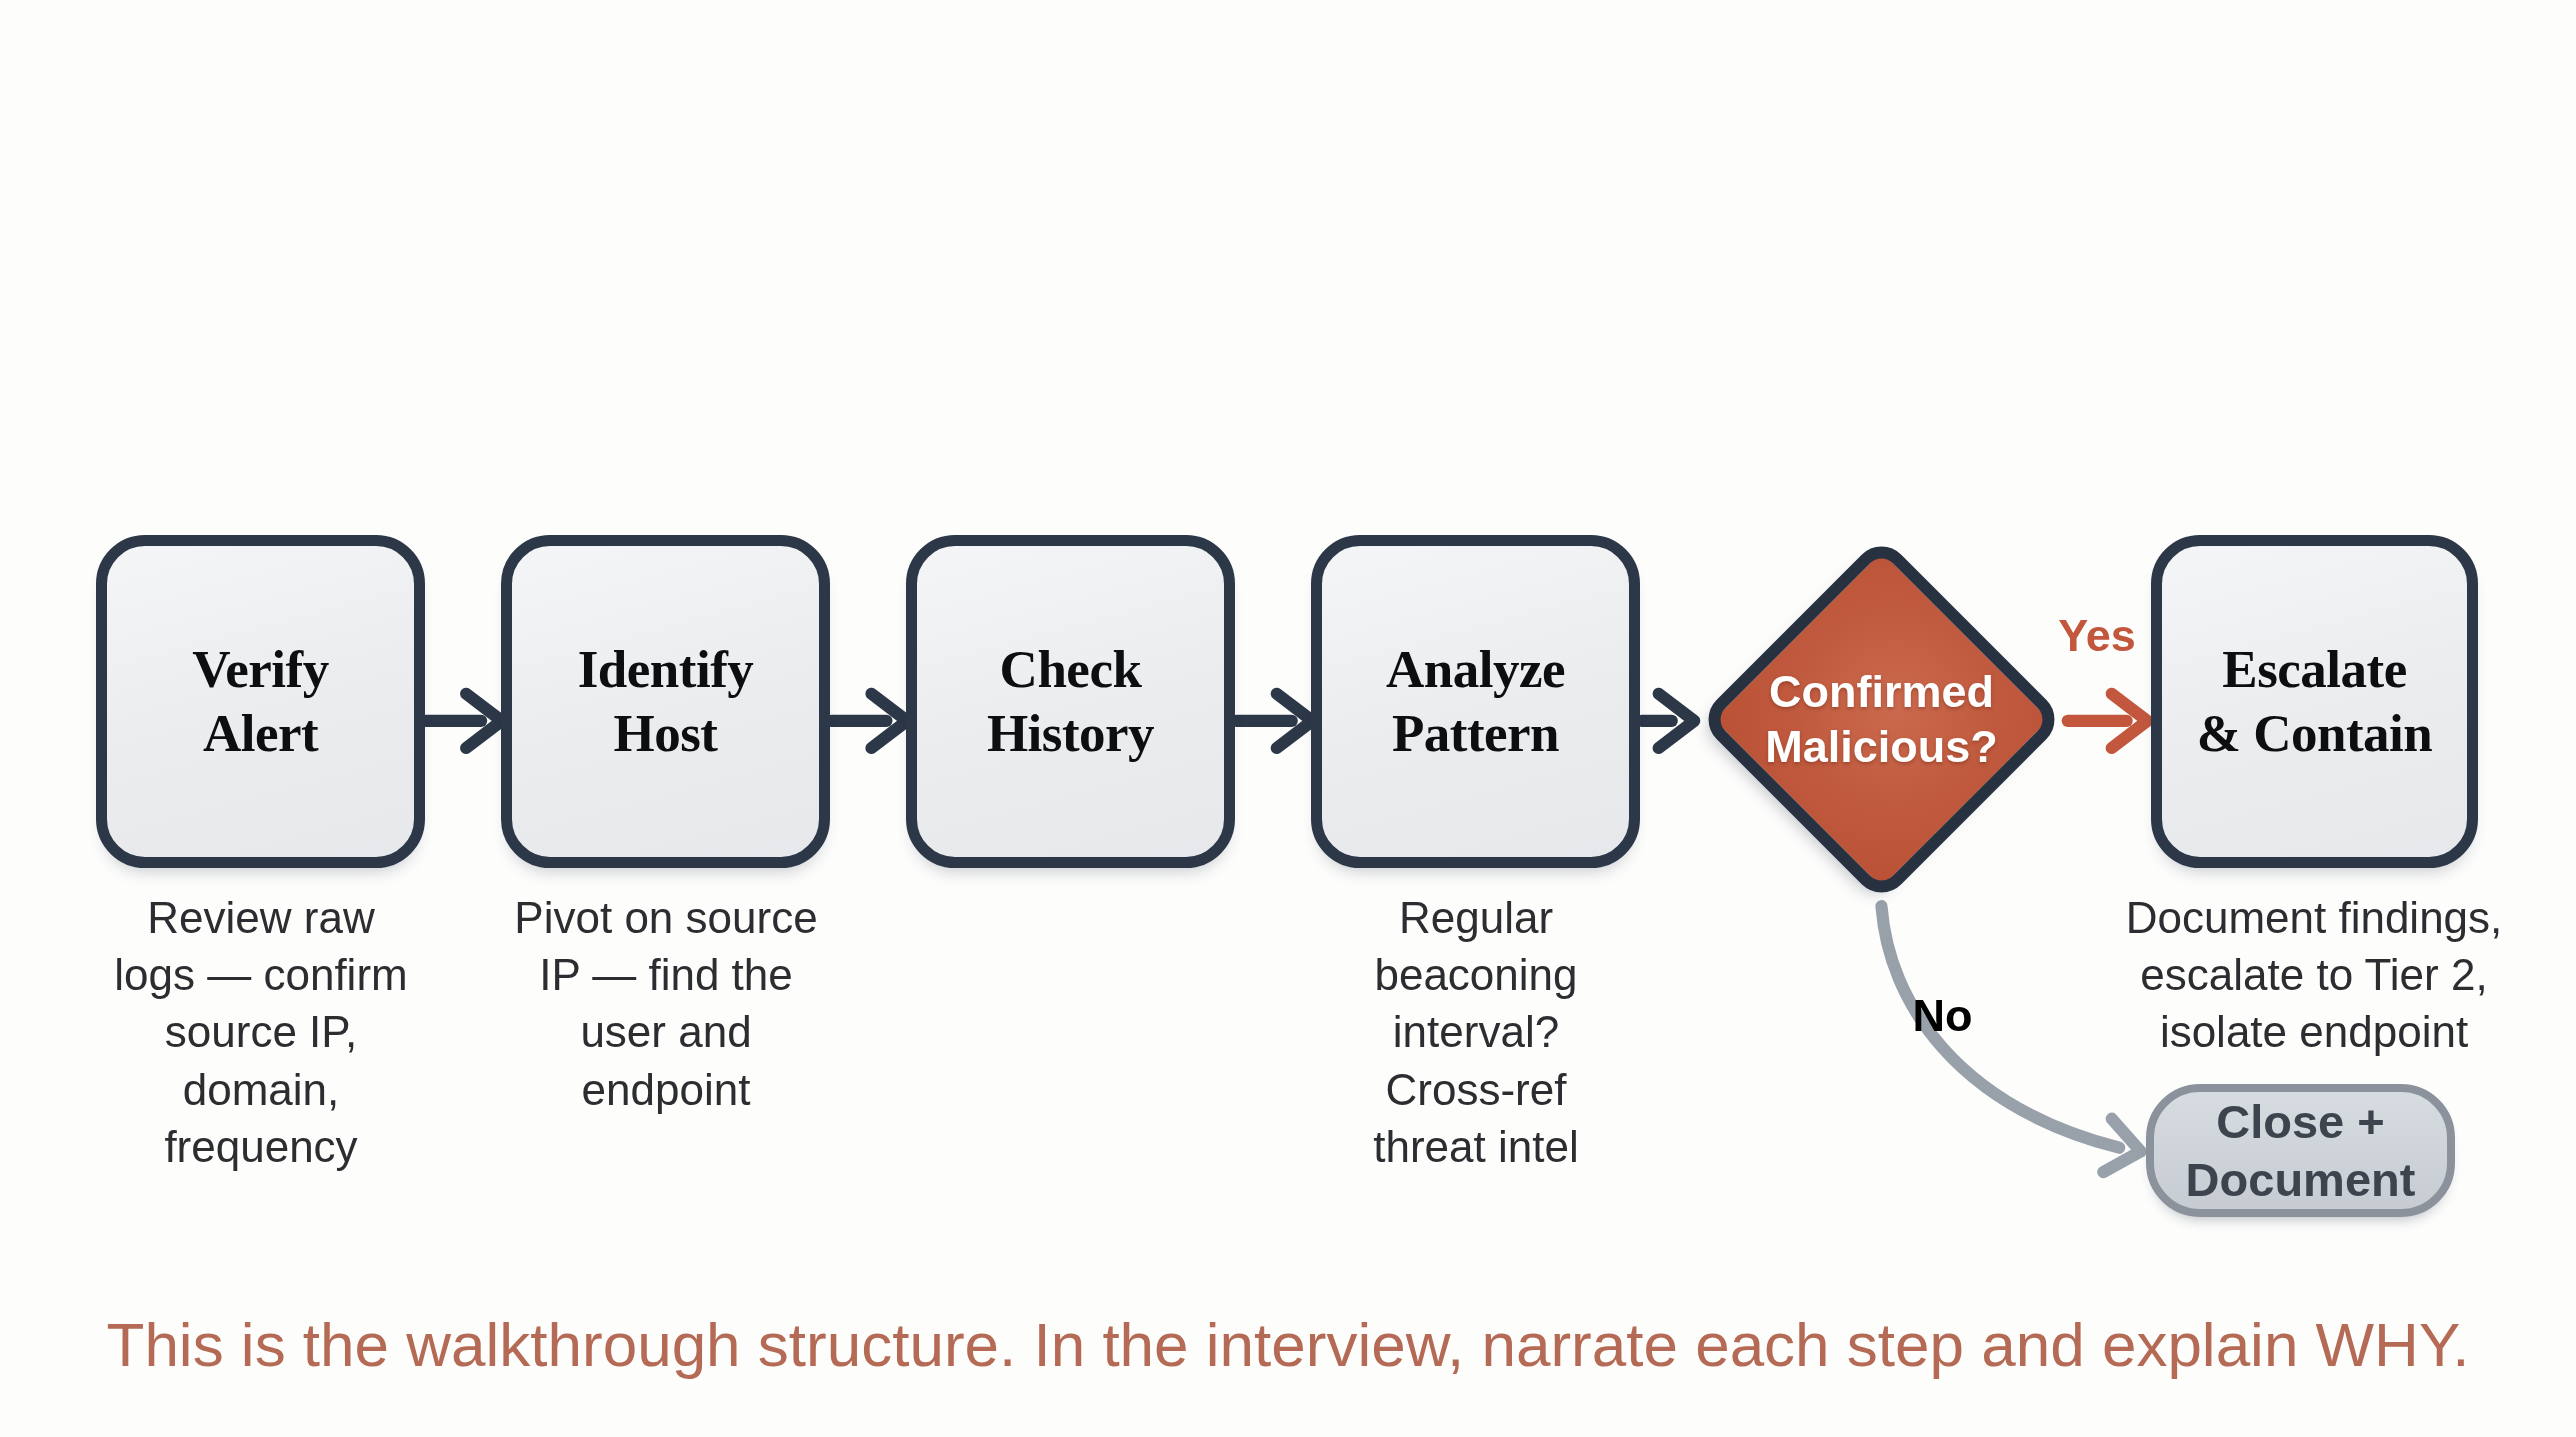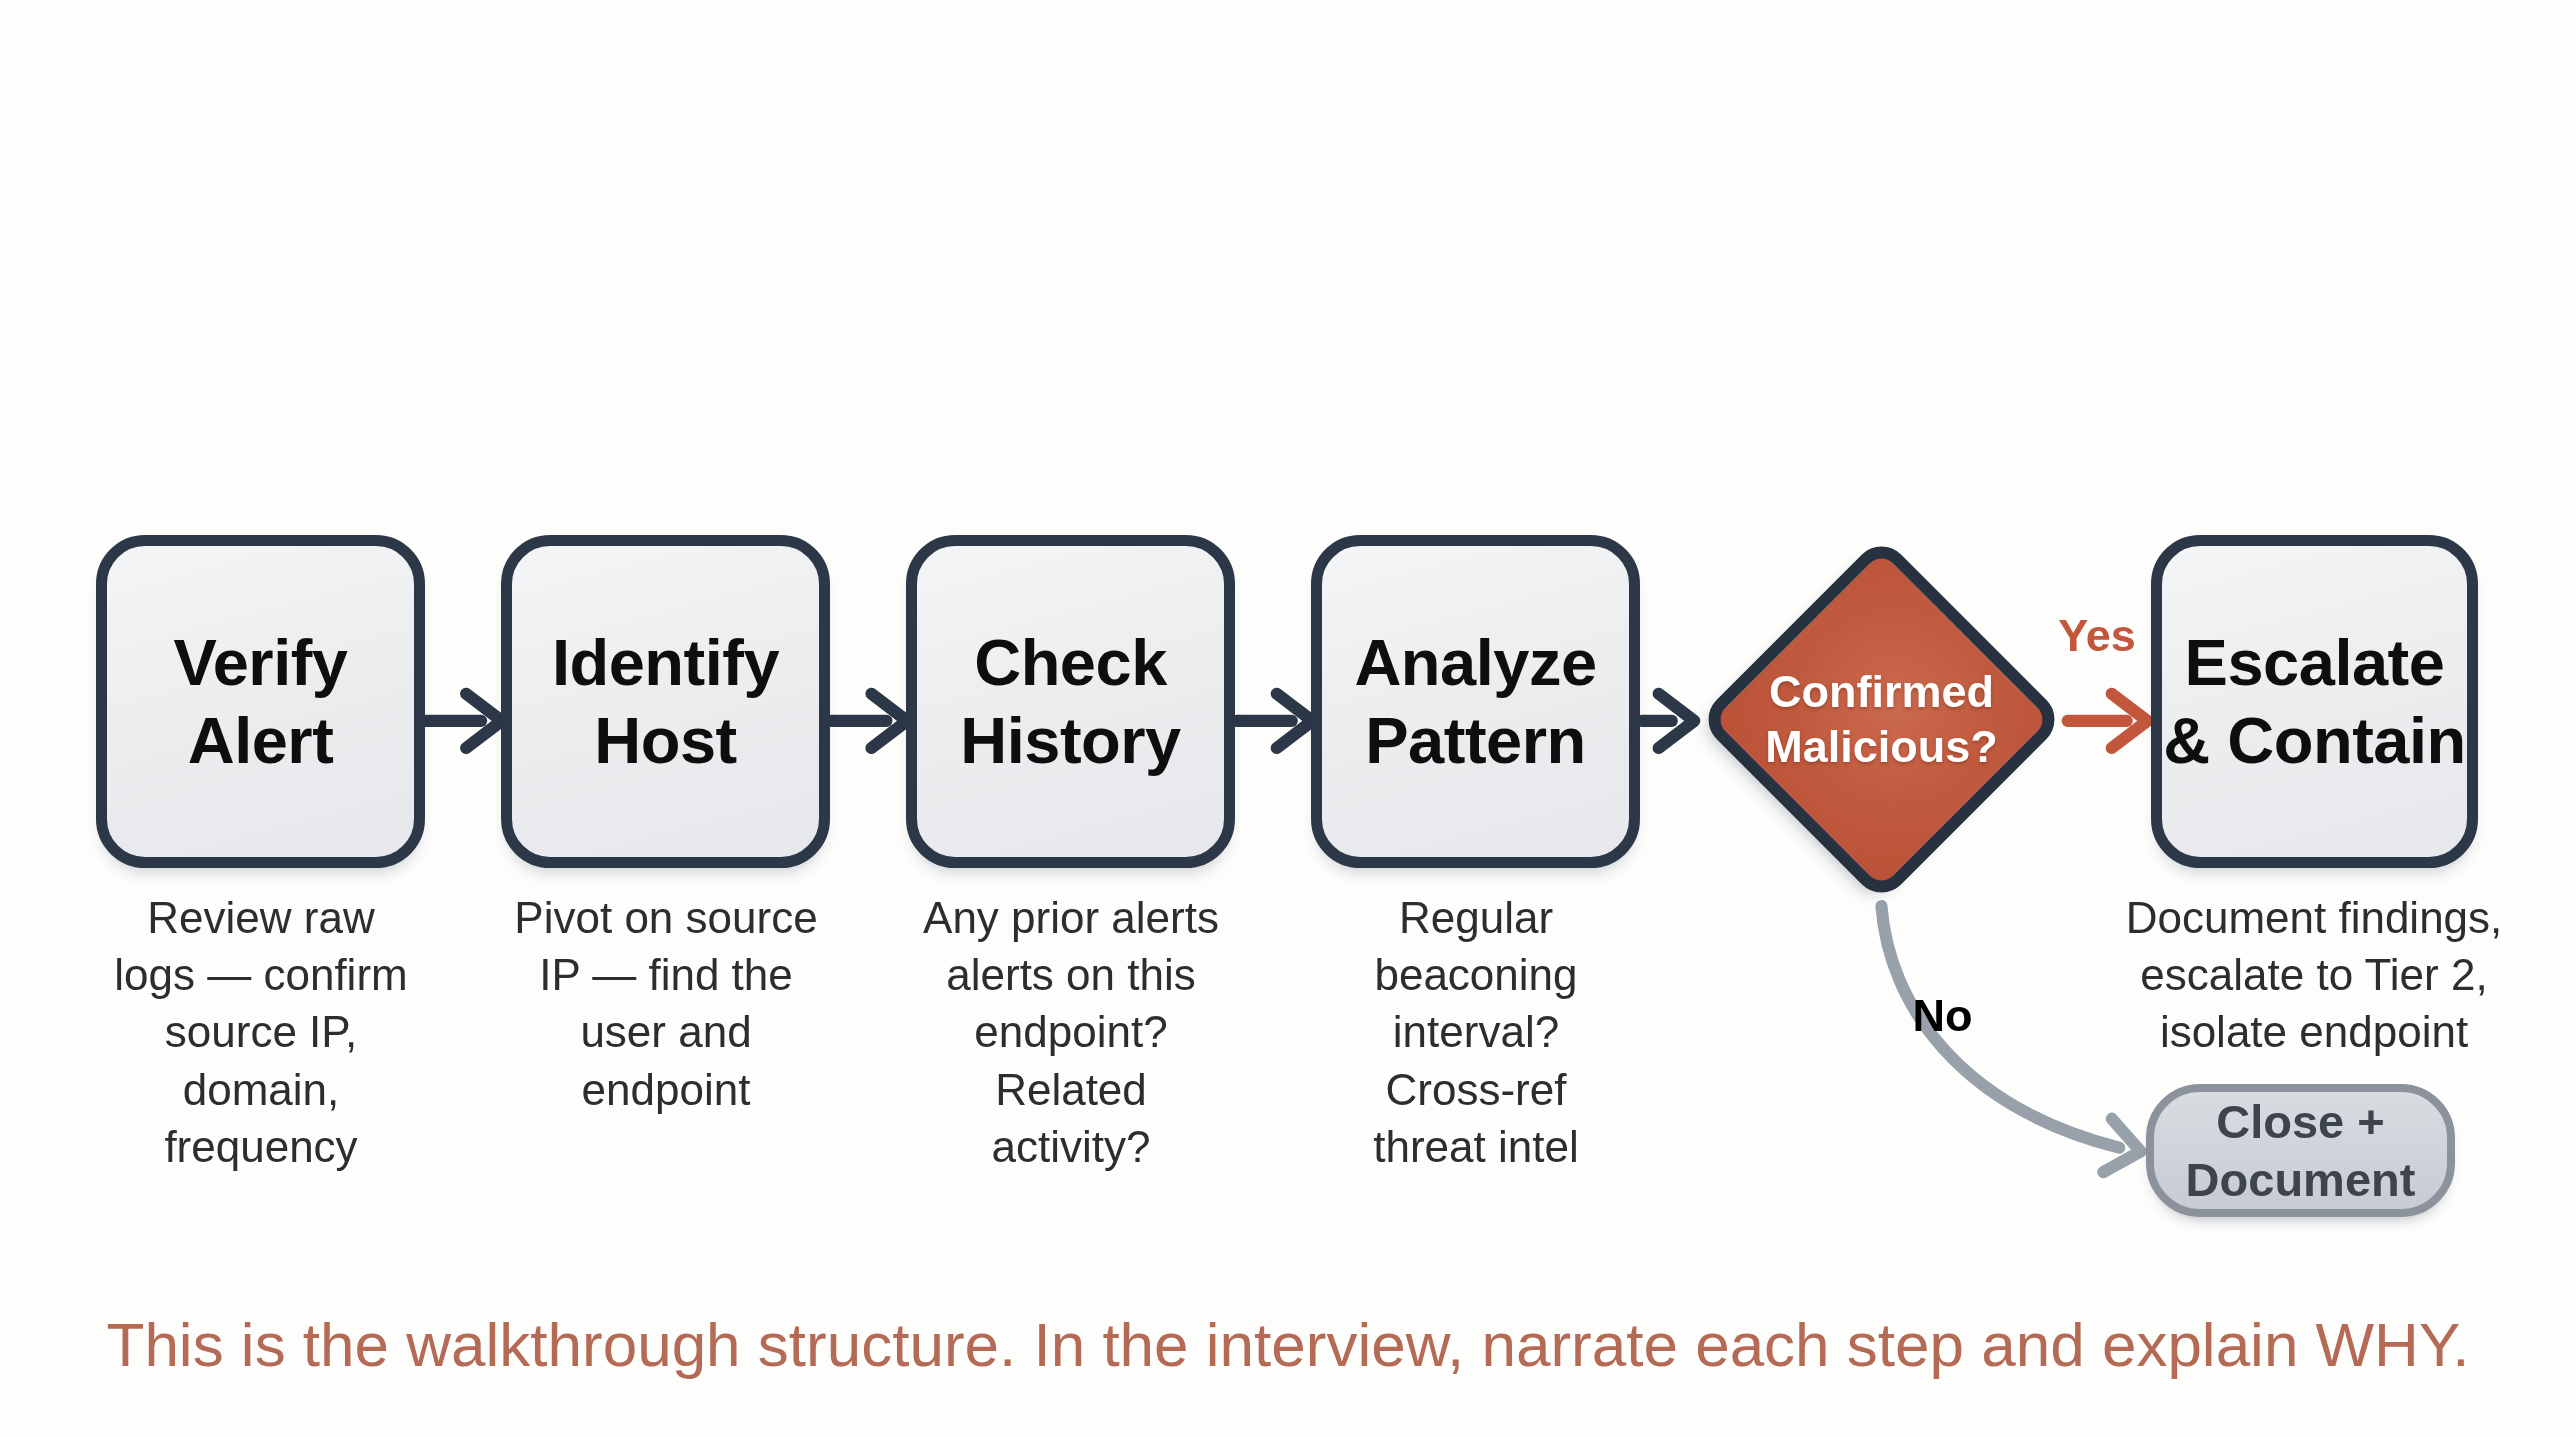--- a/index.html
+++ b/index.html
@@ -31,24 +31,25 @@
     width:329px;height:333px;
     background:linear-gradient(165deg,#f4f5f7 0%,#ebecee 55%,#e6e8eb 100%);
     border:11.2px solid var(--navy);
     border-radius:49px;
     display:flex;align-items:center;justify-content:center;
     box-shadow:0 11.2px 15px -7.5px rgba(30,40,60,0.22);
   }
   .node-title{
     white-space:pre-line;
     text-align:center;
-    font-size:65px;font-weight:700;
+    font-size:53px;font-weight:700;
     line-height:1.2;
     color:var(--title-text);
     letter-spacing:-0.5px;
+    font-family:Liberation Serif, serif;
   }
   .n1{left:96px;top:535px;}
   .n2{left:501px;top:535px;}
   .n3{left:906px;top:535px;}
   .n4{left:1311px;top:535px;}
   .n-escalate{left:2151px;top:535px;width:327px;}
   .diamond{
     position:absolute;
     left:1751px;top:589px;
     width:261px;height:261px;
@@ -179,25 +180,20 @@
 
   <div class="desc d1">Review raw
 logs — confirm
 source IP,
 domain,
 frequency</div>
   <div class="desc d2">Pivot on source
 IP — find the
 user and
 endpoint</div>
-  <div class="desc d3">Any prior alerts
-alerts on this
-endpoint?
-Related
-activity?</div>
   <div class="desc d4">Regular
 beaconing
 interval?
 Cross-ref
 threat intel</div>
   <div class="desc d5">Document findings,
 escalate to Tier 2,
 isolate endpoint</div>
 
   <div class="pill">

